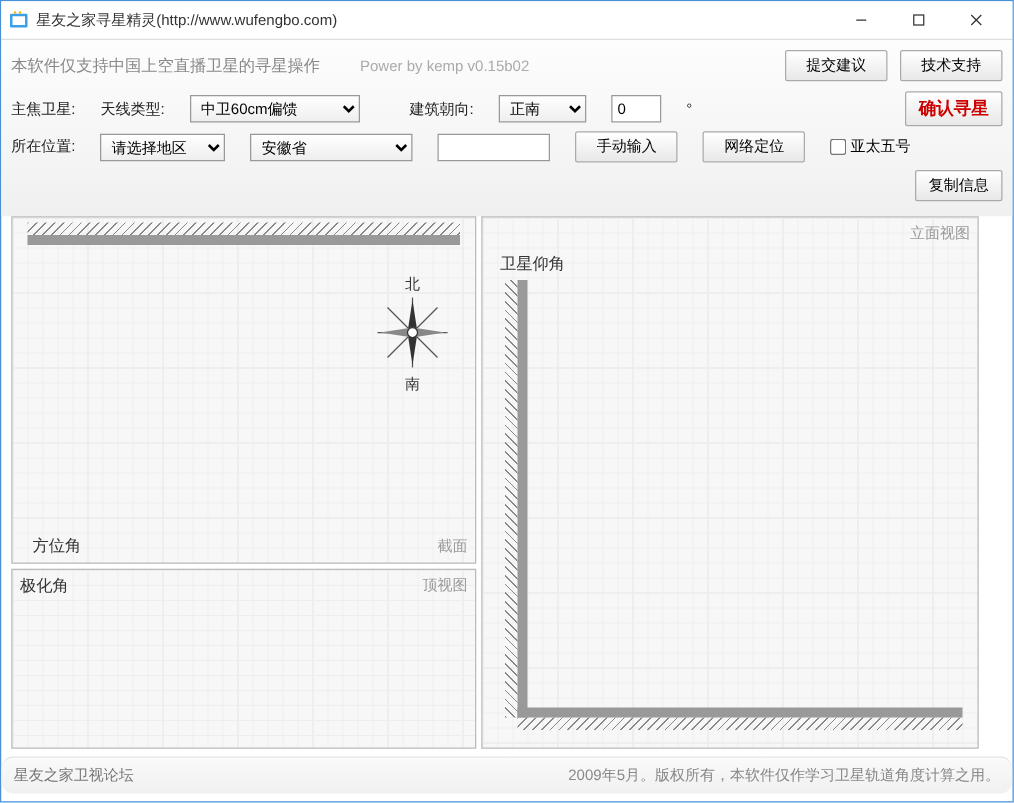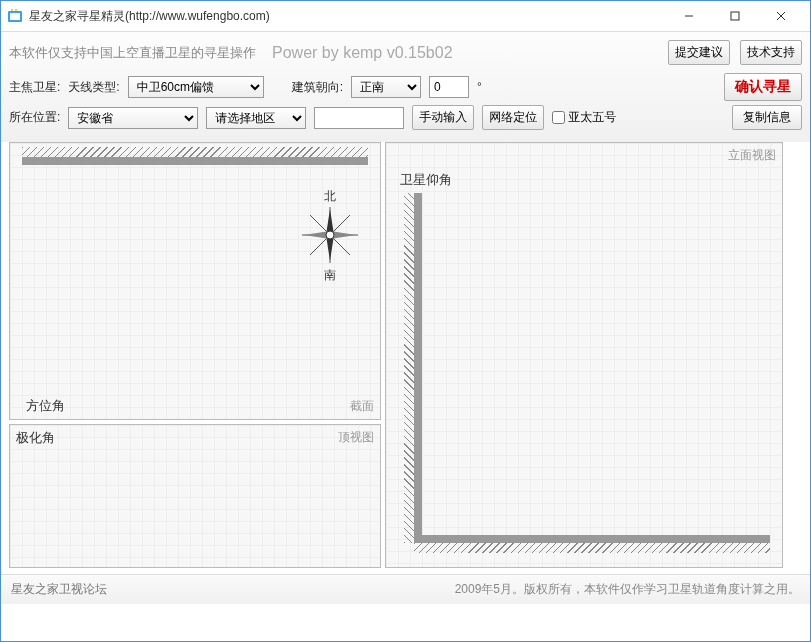--- a/index.html
+++ b/index.html
@@ -6,25 +6,25 @@
 body { background: #fff; width: 811px; height: 642px; overflow: hidden; border: 1px solid #4a90d9; }
 
 .titlebar { display: flex; align-items: center; height: 30px; padding: 4px 6px; background: #fff; }
 .titlebar .icon { width: 16px; height: 16px; margin-right: 6px; }
 .titlebar .title { flex: 1; color: #333; }
 .winbtn { width: 46px; height: 30px; display:flex; align-items:center; justify-content:center; color:#333; }
 
 .content { padding: 8px; background: linear-gradient(#fdfdfd,#f0f0f0); border-top:1px solid #ddd; }
 .row1 { display:flex; align-items:center; gap:10px; margin-bottom:8px; }
 .hint { color:#888; font-size:13px; }
-.pwby { color:#aaa; font-size:16px; margin-left:6px; }
+.pwby { color:#aaa; font-size:12px; margin-left:22px; }
 .spacer { flex:1; }
-.btn { border:1px solid #aaa; background:linear-gradient(#fff,#e8e8e8); padding:3px 6px; border-radius:2px; cursor:pointer; }
+.btn { border:1px solid #aaa; background:linear-gradient(#fff,#e8e8e8); padding:3px 16px; border-radius:2px; cursor:pointer; }
 
-.ctrls { display:flex; flex-wrap:wrap; align-items:center; gap:6px 8px; margin-bottom:4px; }
+.ctrls { display:flex; flex-wrap:wrap; align-items:center; gap:6px 20px; margin-bottom:4px; }
 .lbl { color:#222; }
 select, input[type=text] { border:1px solid #999; background:#fff; padding:2px 4px; height:22px; }
 select { background:linear-gradient(#fff,#eee); }
 .deg { color:#333; }
 .confirm { color:#c00; font-weight:bold; font-size:14px; border:1px solid #aaa; padding:4px 10px; background:linear-gradient(#fff,#e8e8e8); border-radius:2px;font-family:Liberation Serif, serif; }
 .copyinfo { border:1px solid #aaa; padding:3px 10px; background:linear-gradient(#fff,#e8e8e8); border-radius:2px; }
 .chk { display:flex; align-items:center; gap:3px; }
 .right-col { display:flex; flex-direction:column; gap:6px; align-items:flex-end; margin-left:auto; }
 
 .panels { display:flex; gap:4px; padding:0 8px 6px 8px; }
@@ -47,21 +47,21 @@
 
 .hatch-h { position:absolute; height:10px;
   background:repeating-linear-gradient(135deg,#888 0,#888 1px,transparent 1px,transparent 5px); }
 .hatch-v { position:absolute; width:10px;
   background:repeating-linear-gradient(45deg,#888 0,#888 1px,transparent 1px,transparent 5px); }
 .bar-h { position:absolute; height:8px; background:#999; }
 .bar-v { position:absolute; width:8px; background:#999; }
 
 .compass { position:absolute; left:290px; top:45px; text-align:center; color:#333; font-size:11px; }
 
-.footer { display:flex; padding:6px 10px; border-top:1px solid #ddd; color:#888; background:linear-gradient(#fafafa,#f0f0f0); }
+.footer { display:flex; padding:6px 10px; border-top:1px solid #ddd; color:#888; background:linear-gradient(#fafafa,#f0f0f0);border-radius:10px; }
 .footer .link { color:#777; }
 </style>
 </head>
 <body>
 
 <div class="titlebar">
   <span class="icon">
     <svg width="16" height="16">
         <rect x="1" y="3" width="14" height="11" rx="1" fill="#3aa0e8"></rect>
         <rect x="3" y="5" width="10" height="7" fill="#fff"></rect>
@@ -108,22 +108,22 @@
     <input type="text" style="width: 40px;" value="0">
     <span class="deg">°</span>
 
     <div class="right-col">
       <button class="confirm">确认寻星</button>
     </div>
   </div>
 
   <div class="ctrls">
     <span class="lbl">所在位置:</span>
+    <select style="width:100px"><option>请选择地区</option></select>
     <select style="width:130px"><option>安徽省</option></select>
-    <select style="width:100px"><option>请选择地区</option></select>
     <input type="text" style="width: 90px;">
     <button class="btn">手动输入</button>
     <button class="btn">网络定位</button>
     <label class="chk">
       <input type="checkbox" style="">
       <span>亚太五号</span>
     </label>
     <div class="right-col">
       <button class="copyinfo">复制信息</button>
     </div>

